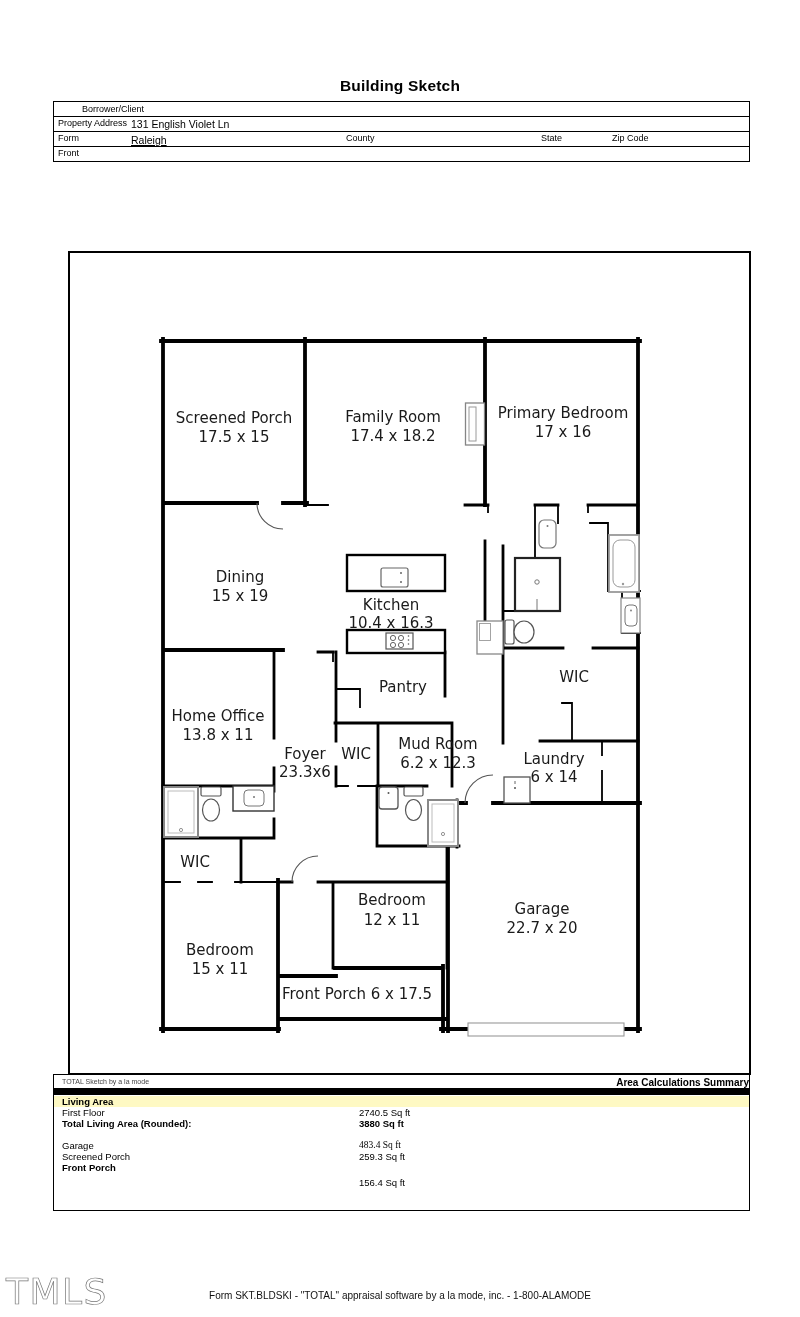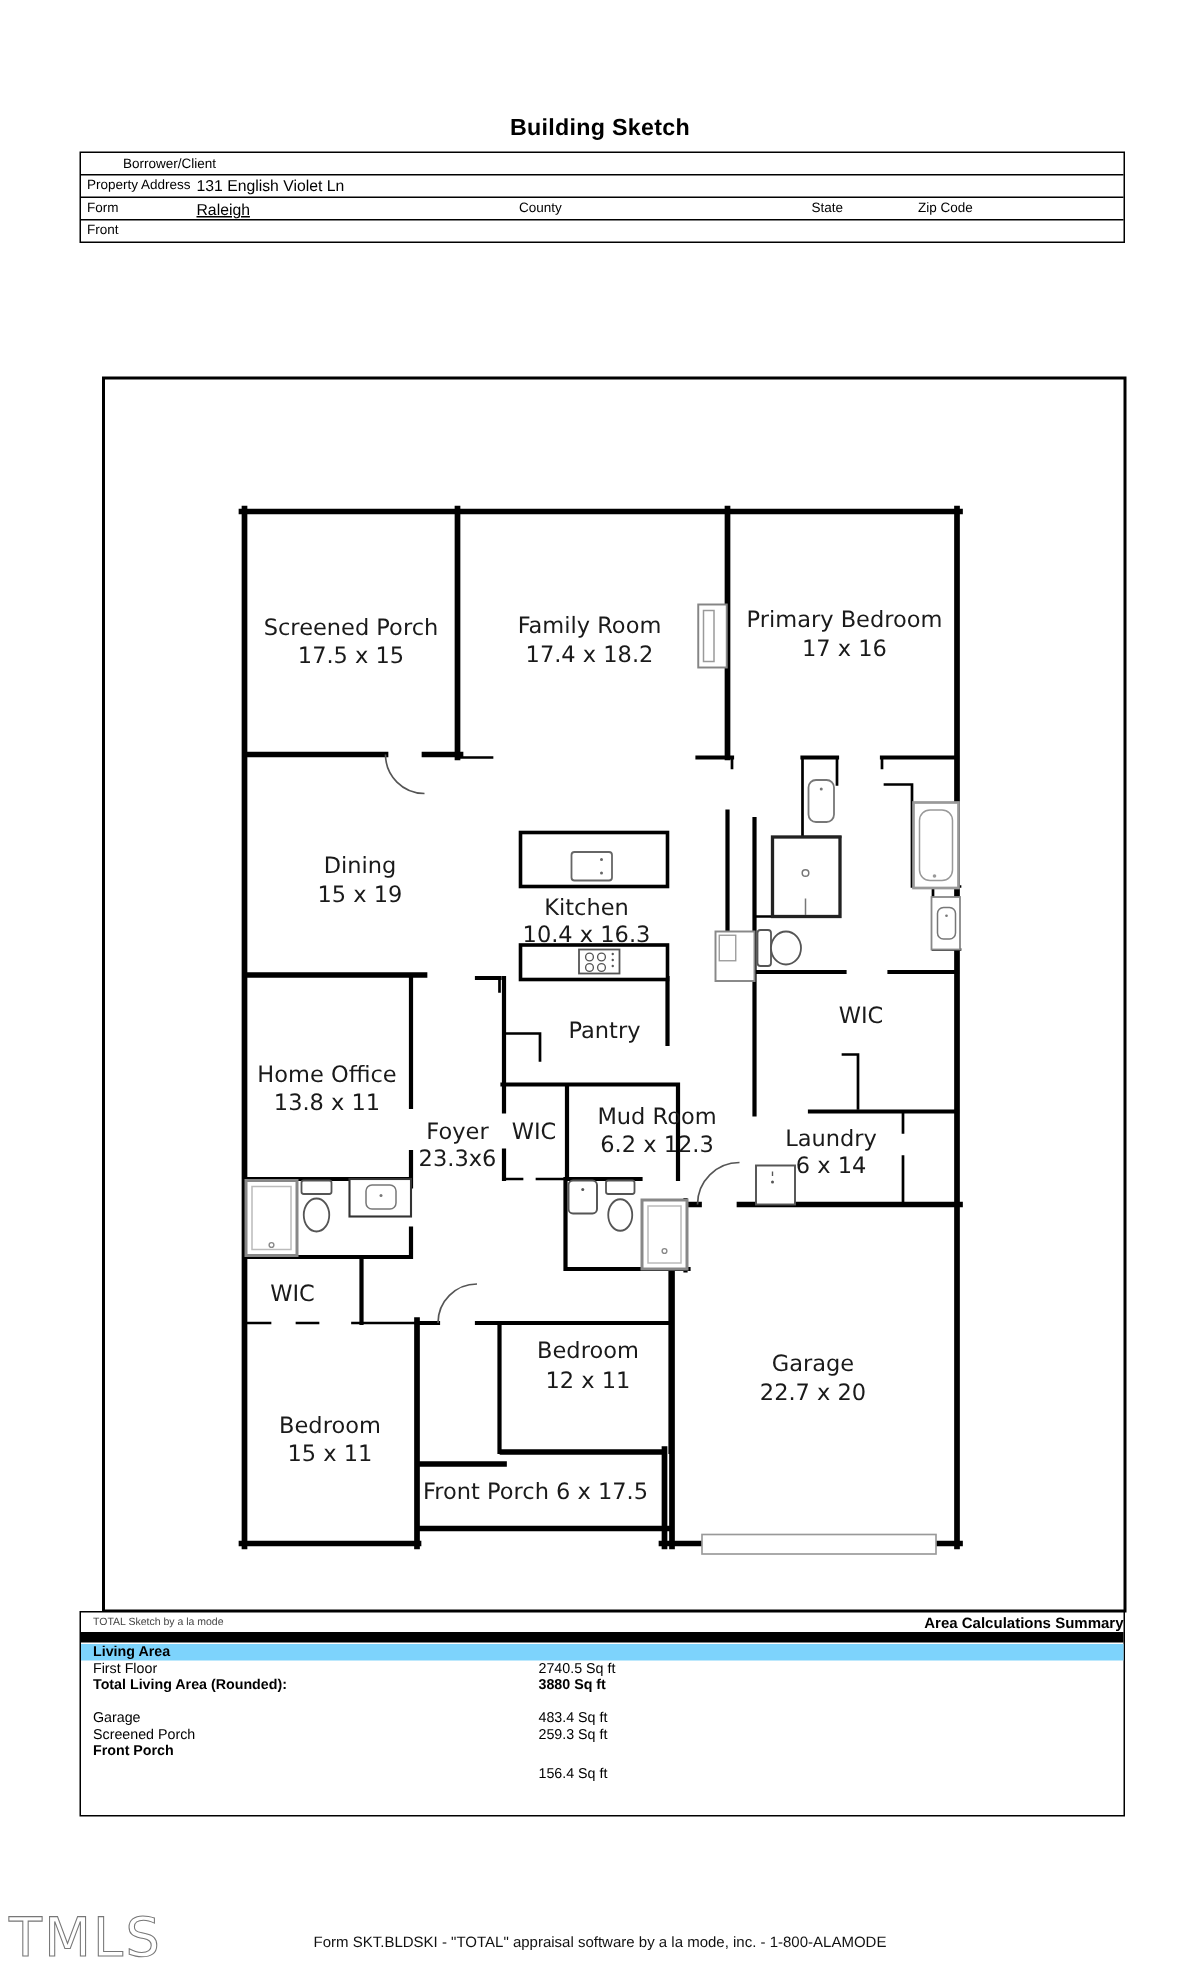--- a/index.html
+++ b/index.html
@@ -13,21 +13,21 @@
   .hdr-line{position:absolute;left:0;width:100%;height:1px;background:#000;}
   .hdr-label{position:absolute;font-size:9px;color:#000;}
   .hdr-value{position:absolute;font-size:10.5px;color:#000;}
   
   .sketch-box{left:68px;top:218px;width:679px;height:820px;border:2.6px solid #000;background:#fff;}
   
   .area-box{left:53px;top:1041px;width:695px;height:135px;border:1.2px solid #000;background:#fff;}
   .area-watermark{position:absolute;left:8px;top:3px;font-size:7px;color:#444;}
   .area-title{position:absolute;left:0;top:2px;width:100%;text-align:right;font-size:10px;font-weight:bold;}
   .area-bar{position:absolute;left:0;top:12.5px;width:100%;height:7px;background:#000;}
-  .area-band{position:absolute;left:0;width:100%;height:11px;background:#7dd3fc;text-decoration:underline;}
+  .area-band{position:absolute;left:0;width:100%;height:11px;background:#fef9c3;text-decoration:underline;}
   .area-row-label{position:absolute;left:8px;font-size:9.5px;white-space:nowrap;}
   .area-row-value{position:absolute;left:305px;font-size:9.5px;white-space:nowrap;}
   .bold{font-weight:bold;}
   
   .footer-text{top:1257px;left:0;width:100%;text-align:center;font-size:10px;color:#111;}
   svg text.room{font-family:"DejaVu Sans", sans-serif;font-size:15px;fill:#1a1a1a;text-anchor:middle;}
   svg .wall-ext{stroke:#000;stroke-width:3.8;fill:none;stroke-linecap:square;}
   svg .wall-int{stroke:#000;stroke-width:2.8;fill:none;stroke-linecap:square;}
   svg .wall-thin{stroke:#000;stroke-width:1.8;fill:none;stroke-linecap:square;}
   svg .fx{fill:#fff;}
@@ -234,21 +234,21 @@
       <span class="area-row-label" style="top:32px;">First Floor</span>
       <span class="area-row-value" style="top:32px;">2740.5 Sq ft</span>
     </div>
     <div>
       <span class="area-row-label bold" style="top:43px;">Total Living Area (Rounded):</span>
       <span class="area-row-value bold" style="top:43px;">3880 Sq ft</span>
     </div>
 
     <div>
       <span class="area-row-label" style="top:65px;">Garage</span>
-      <span class="area-row-value" style="top:65px;">483.4 Sq ft</span>
+      <span class="area-row-value" style="top:65px;font-family:Liberation Serif, serif;">483.4 Sq ft</span>
     </div>
     <div>
       <span class="area-row-label" style="top:76px;">Screened Porch</span>
       <span class="area-row-value" style="top:76px;">259.3 Sq ft</span>
     </div>
     <div>
       <span class="area-row-label" style="top:87px;font-weight:bold;">Front Porch</span>
       <span class="area-row-value" style="top:102px;">156.4 Sq ft</span>
     </div>
   </div>

